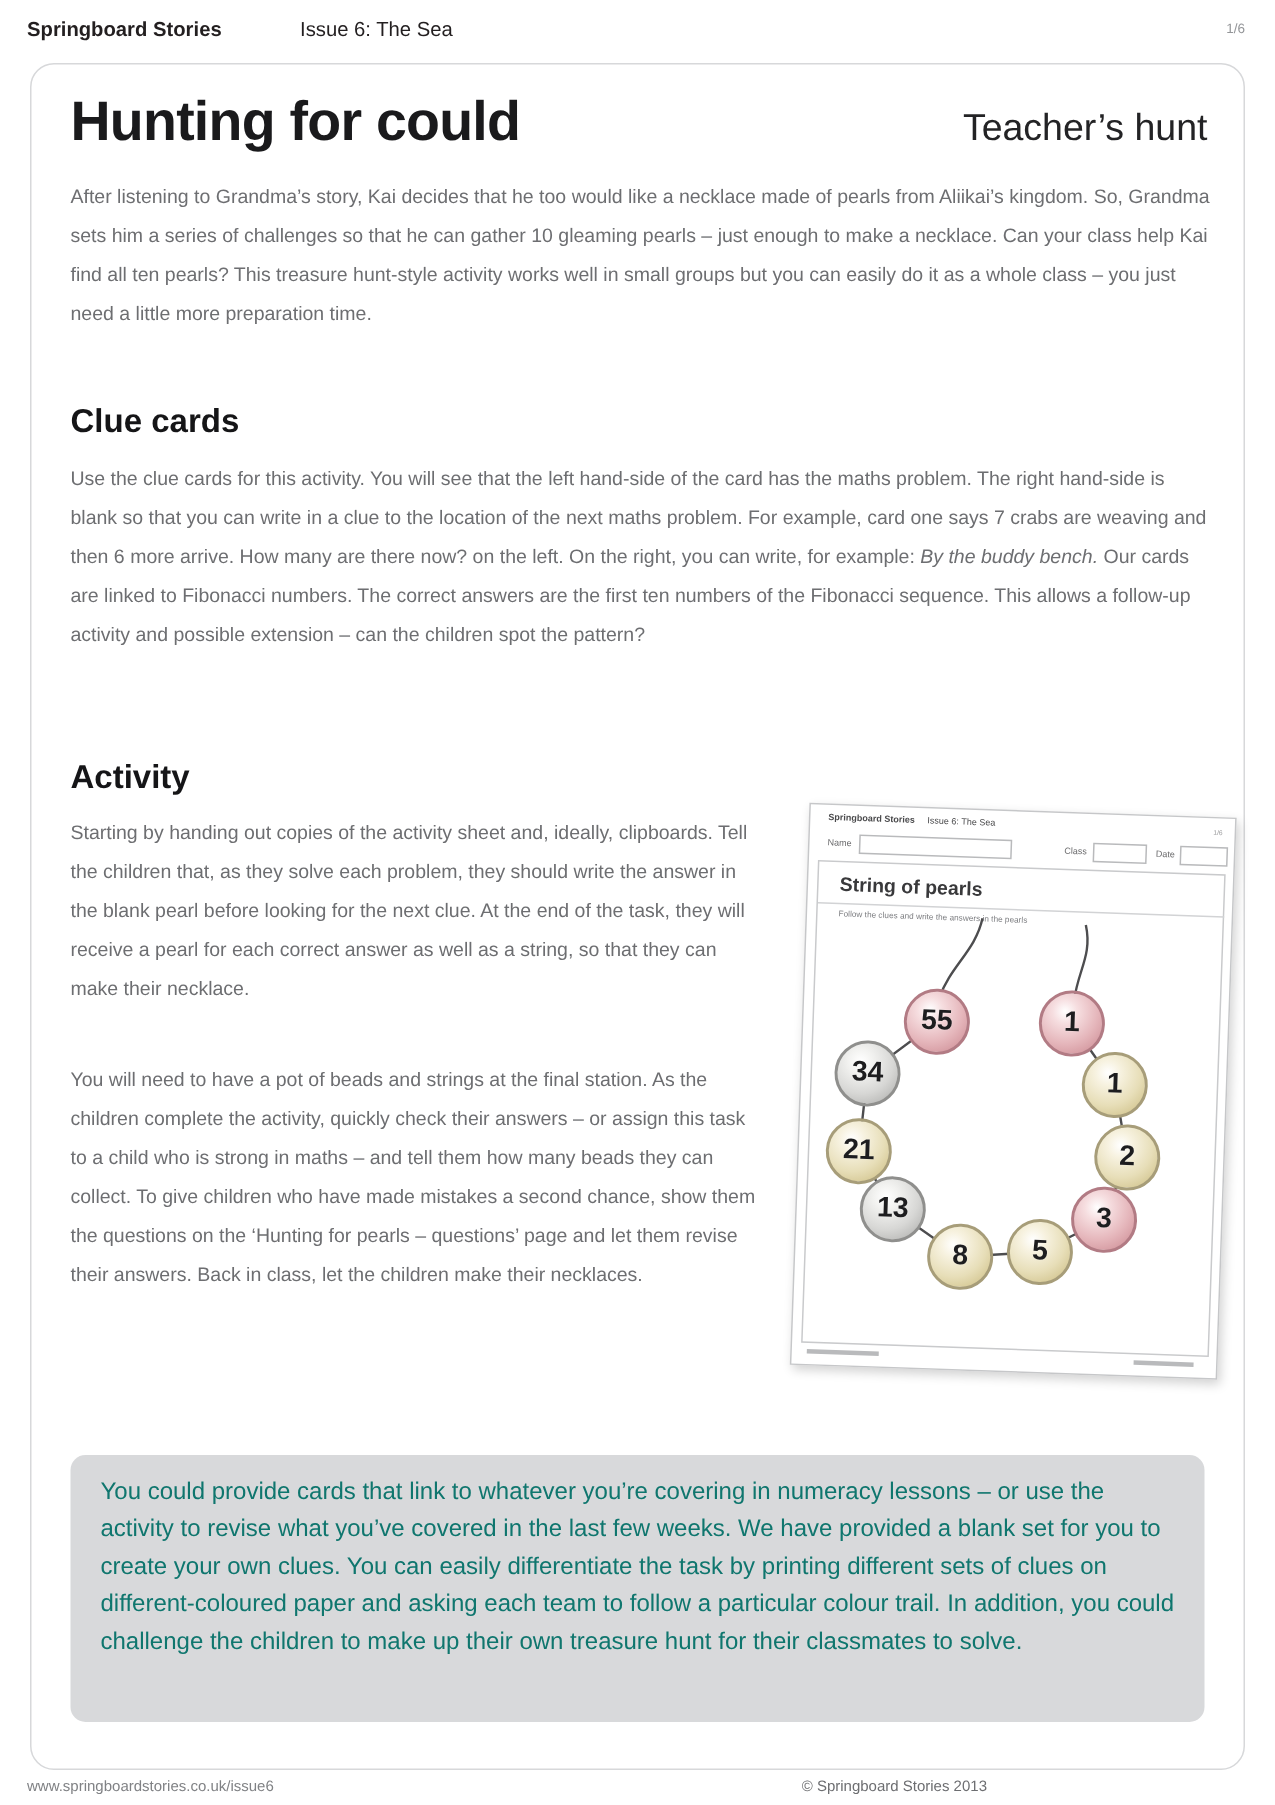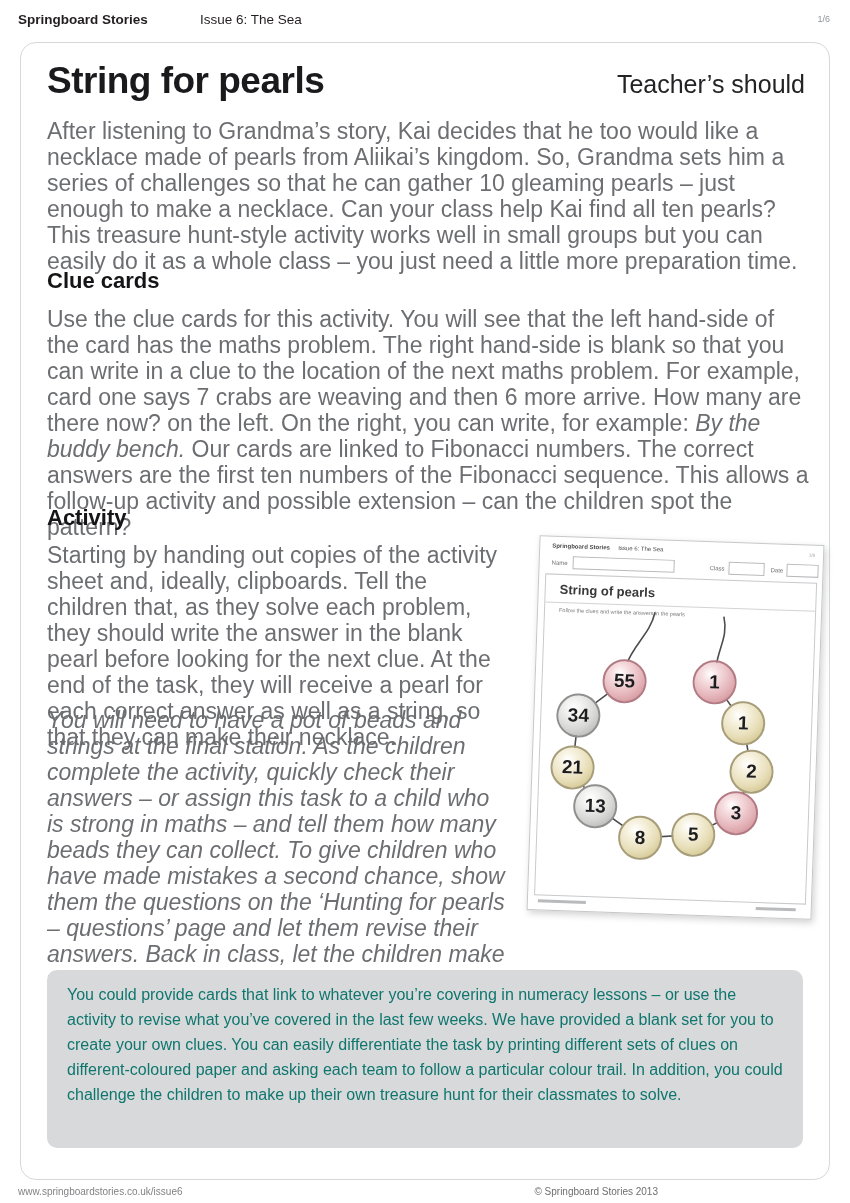--- a/index.html
+++ b/index.html
@@ -23,28 +23,28 @@
     position:absolute; left:20px; top:42px; width:810px; height:1138px;
     border:1px solid #d7d8da; border-radius:16px; background:#fff;
   }
 
   
   .title-row { position:absolute; left:47px; top:60px; width:758px; display:flex; justify-content:space-between; align-items:baseline; }
   .doc-title { font-size:37px; font-weight:bold; color:#1a1a1c; letter-spacing:-0.5px; }
   .doc-subtitle { font-size:25px; color:#232325; }
 
   
-  .para { position:absolute; font-size:23px; line-height:26px; color:#6d6e71; }
+  .para { position:absolute; font-size:13px; line-height:26px; color:#6d6e71; }
   .intro { left:47px; top:118px; width:762px; }
   .h2 { position:absolute; left:47px; font-size:22px; font-weight:bold; color:#151517; }
   .clue-heading { top:268px; }
   .clue-para { left:47px; top:306px; width:762px; }
   .activity-heading { top:505px; }
   .act-p1 { left:47px; top:542px; width:464px; }
-  .act-p2 { left:47px; top:707px; width:464px;font-style:italic; }
+  .act-p2 { left:47px; top:707px; width:464px; }
   .it { font-style:italic;text-align:center; }
 
   
   .adapt-box {
     position:absolute; left:47px; top:970px; width:756px; height:178px;
     background:#d8d9db; border-radius:10px; padding:12px 20px 0 20px;
   }
   .adapt-heading { font-size:19px; font-weight:bold; color:#333335; margin-bottom:6px; }
   .adapt-body { font-size:16px; line-height:25px; color:#0f766e; }
 
@@ -100,22 +100,22 @@
 
 <div class="top-header">
   <span class="brand">Springboard Stories</span>
   <span class="issue">Issue 6: The Sea</span>
   <span class="pagenum">1/6</span>
 </div>
 
 <div class="page-frame"></div>
 
 <div class="title-row">
-  <span class="doc-title">String for pearls</span>
-  <span class="doc-subtitle">Teacher’s should</span>
+  <span class="doc-title">Hunting for could</span>
+  <span class="doc-subtitle">Teacher’s hunt</span>
 </div>
 
 <p class="para intro">After listening to Grandma’s story, Kai decides that he too would like a necklace made of pearls from Aliikai’s kingdom. So, Grandma sets him a series of challenges so that he can gather 10 gleaming pearls – just enough to make a necklace. Can your class help Kai find all ten pearls? This treasure hunt-style activity works well in small groups but you can easily do it as a whole class – you just need a little more preparation time.</p>
 
 <h2 class="h2 clue-heading">Clue cards</h2>
 <p class="para clue-para"><span>Use the clue cards for this activity. You will see that the left hand-side of the card has the maths problem. The right hand-side is blank so that you can write in a clue to the location of the next maths problem. For example, card one says 7 crabs are weaving and then 6 more arrive. How many are there now? on the left. On the right, you can write, for example: </span><span class="it">By the buddy bench.</span><span> Our cards are linked to Fibonacci numbers. The correct answers are the first ten numbers of the Fibonacci sequence. This allows a follow-up activity and possible extension – can the children spot the pattern?</span></p>
 
 <h2 class="h2 activity-heading">Activity</h2>
 <p class="para act-p1">Starting by handing out copies of the activity sheet and, ideally, clipboards. Tell the children that, as they solve each problem, they should write the answer in the blank pearl before looking for the next clue. At the end of the task, they will receive a pearl for each correct answer as well as a string, so that they can make their necklace.</p>
 <p class="para act-p2">You will need to have a pot of beads and strings at the final station. As the children complete the activity, quickly check their answers – or assign this task to a child who is strong in maths – and tell them how many beads they can collect. To give children who have made mistakes a second chance, show them the questions on the ‘Hunting for pearls – questions’ page and let them revise their answers. Back in class, let the children make their necklaces.</p>

